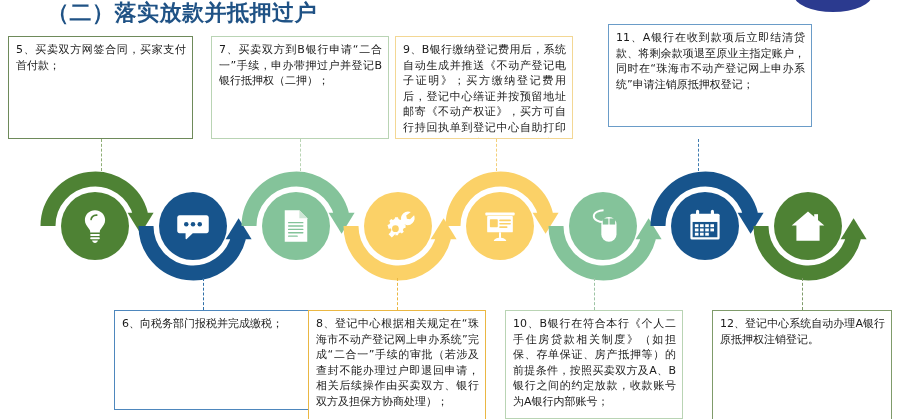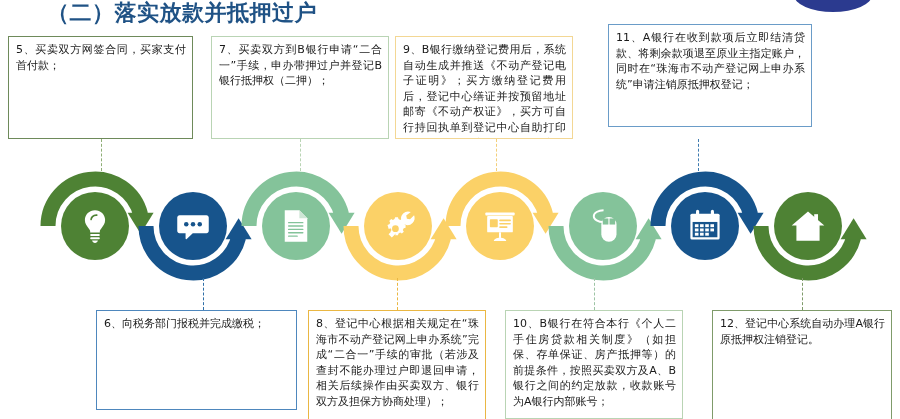--- a/index.html
+++ b/index.html
@@ -209,21 +209,21 @@
             <svg viewBox="0 0 32 32">
               <path fill="#fff" d="M16 3 1.5 15.6h4.2V29h20.6V15.6h4.2z"></path>
               <rect x="21.5" y="5.5" width="3.4" height="6" fill="#fff"></rect>
             </svg>
           </span>
         </div>
       </div>
   </div>
 
   <div id="bottom-boxes">
-      <div class="box" style="left: 96px; top: 310px; width: 201px; height: 100px; border-color: rgb(78, 135, 189);">
+      <div class="box" style="left: 114px; top: 310px; width: 201px; height: 100px; border-color: rgb(78, 135, 189);">
         <span class="txt">6、向税务部门报税并完成缴税；</span>
       </div>
       <div class="dash" style="border-left-color: rgb(47, 111, 168); left: 203px; top: 278px; height: 32px;"></div>
       <div class="box" style="left: 308px; top: 310px; width: 178px; height: 128px; border-color: rgb(234, 183, 67);">
         <span class="txt">8、登记中心根据相关规定在“珠海市不动产登记网上申办系统”完成“二合一”手续的审批（若涉及查封不能办理过户即退回申请，相关后续操作由买卖双方、银行双方及担保方协商处理）；</span>
       </div>
       <div class="dash" style="border-left-color: rgb(234, 183, 67); left: 397px; top: 278px; height: 32px;"></div>
       <div class="box" style="left: 505px; top: 310px; width: 178px; height: 109px; border-color: rgb(185, 212, 180);">
         <span class="txt">10、B银行在符合本行《个人二手住房贷款相关制度》（如担保、存单保证、房产抵押等）的前提条件，按照买卖双方及A、B银行之间的约定放款，收款账号为A银行内部账号；</span>
       </div>

